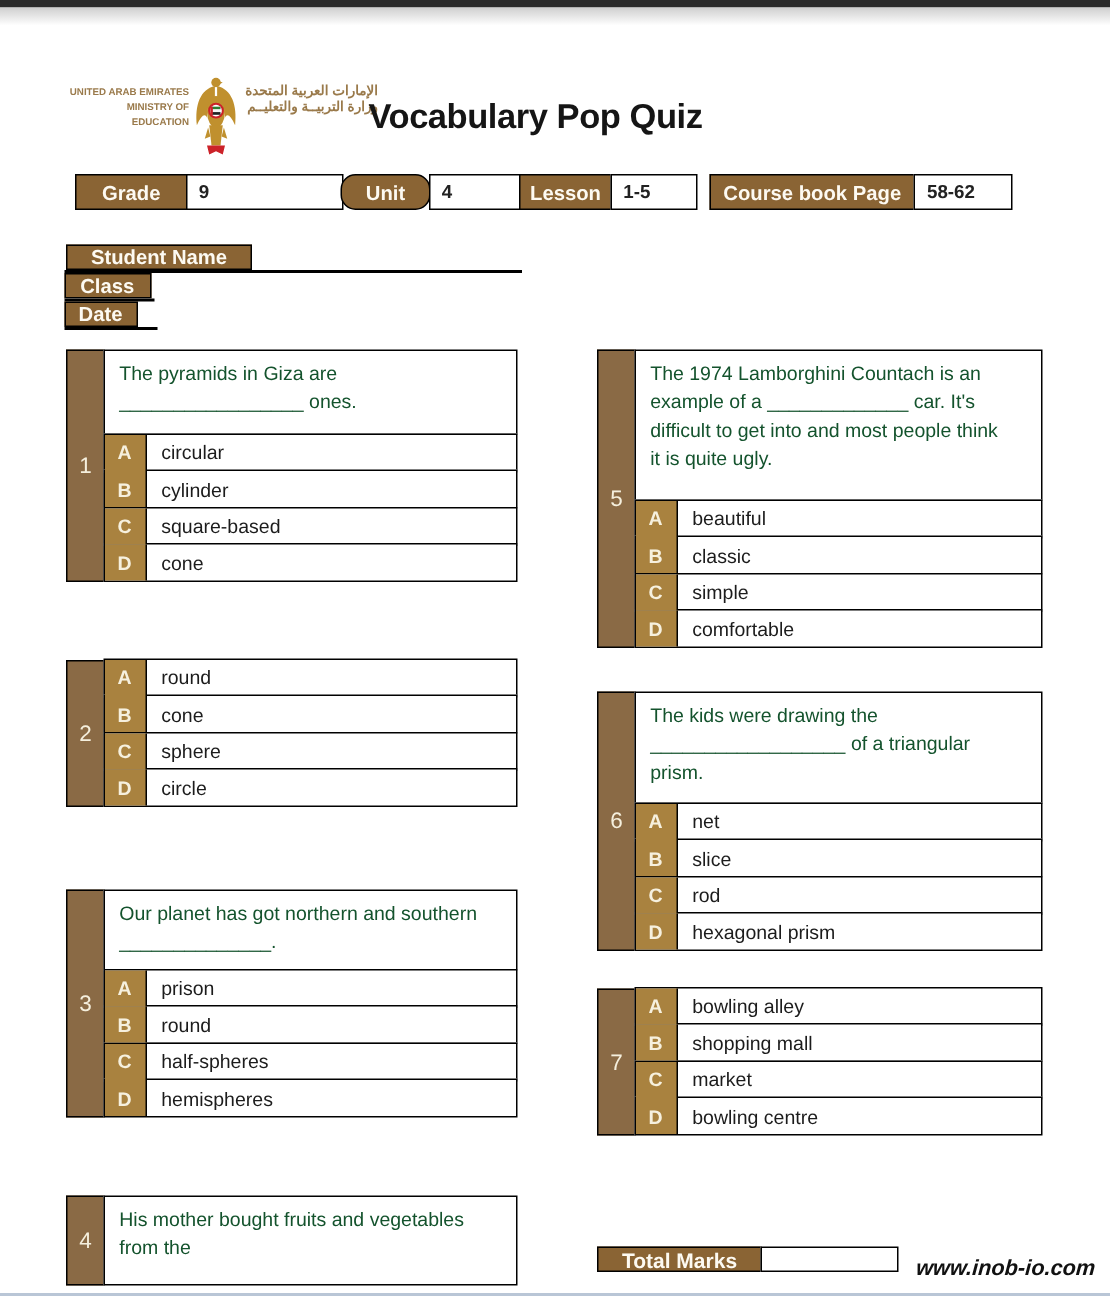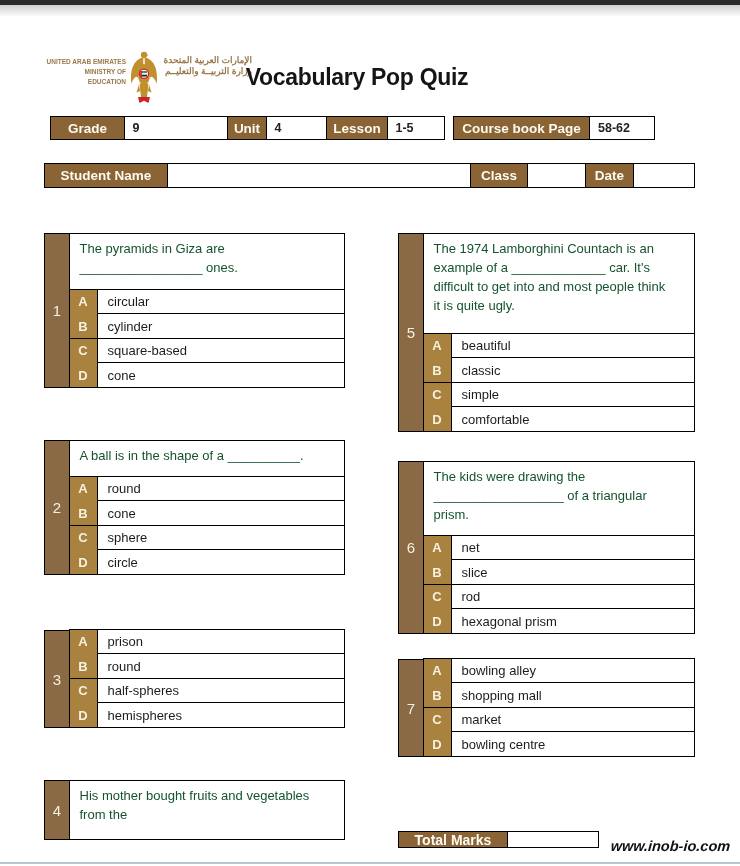--- a/index.html
+++ b/index.html
@@ -17,28 +17,28 @@
   #emblem{position:absolute;left:129px;top:50px;width:30px;height:58px;}
   #logo-ar{position:absolute;left:162px;top:55px;width:90px;text-align:right;direction:rtl;
            font-size:9px;font-weight:bold;color:#9a7a4b;line-height:1.25;}
 
   #title{position:absolute;left:0;top:64px;width:714px;text-align:center;
          font-size:23px;font-weight:bold;color:#151515;letter-spacing:-0.3px;}
 
   
   .row-table{position:absolute;display:flex;align-items:stretch;}
   #info-table{left:50px;top:116px;height:24px;}
-  #student-table{left:44px;top:163px;height:25px;}
+  #student-table{left:44px;top:163px;height:25px;flex-direction:column;}
   .cell{box-sizing:border-box;border:1.5px solid #000;display:flex;align-items:center;}
   .cell + .cell{margin-left:-1.5px;}
   .lbl{background:#8a6434;color:#fdfaf2;font-weight:bold;font-size:13.5px;justify-content:center;}
   .val{background:#fff;font-weight:bold;font-size:12.5px;padding-left:8px;color:#222;}
   #info-table .cell:nth-child(1){width:75px;}
   #info-table .cell:nth-child(2){width:105px;}
-  #info-table .cell:nth-child(3){width:40px;}
+  #info-table .cell:nth-child(3){width:60px;border-radius:10px;}
   #info-table .cell:nth-child(4){width:62px;}
   #info-table .cell:nth-child(5){width:62px;}
   #info-table .cell:nth-child(6){width:58px;}
   #info-table .cell:nth-child(7){width:138px;margin-left:8px;}
   #info-table .cell:nth-child(8){width:66px;}
   #student-table .cell:nth-child(1){width:124px;}
   #student-table .cell:nth-child(2){width:305px;}
   #student-table .cell:nth-child(3){width:58px;}
   #student-table .cell:nth-child(4){width:60px;}
   #student-table .cell:nth-child(5){width:49px;}
@@ -161,21 +161,20 @@
   <div class="opt">
     <div class="letter">D</div>
     <div class="otext">cone</div>
   </div>
 </div>
   </div>
 
   <div class="qblock q-2">
     <div class="qnum">2</div>
     <div class="qbody">
-      <div class="qtext">A ball is in the shape of a __________.</div>
 
   <div class="opt">
     <div class="letter">A</div>
     <div class="otext">round</div>
   </div>
 
   <div class="opt">
     <div class="letter">B</div>
     <div class="otext">cone</div>
   </div>
@@ -188,20 +187,22 @@
   <div class="opt">
     <div class="letter">D</div>
     <div class="otext">circle</div>
   </div>
 </div>
   </div>
 
   <div class="qblock q-3">
     <div class="qnum">3</div>
     <div class="qbody">
+      <div class="qtext">Our planet has got northern and southern
+______________.</div>
 
   <div class="opt">
     <div class="letter">A</div>
     <div class="otext">prison</div>
   </div>
 
   <div class="opt">
     <div class="letter">B</div>
     <div class="otext">round</div>
   </div>

